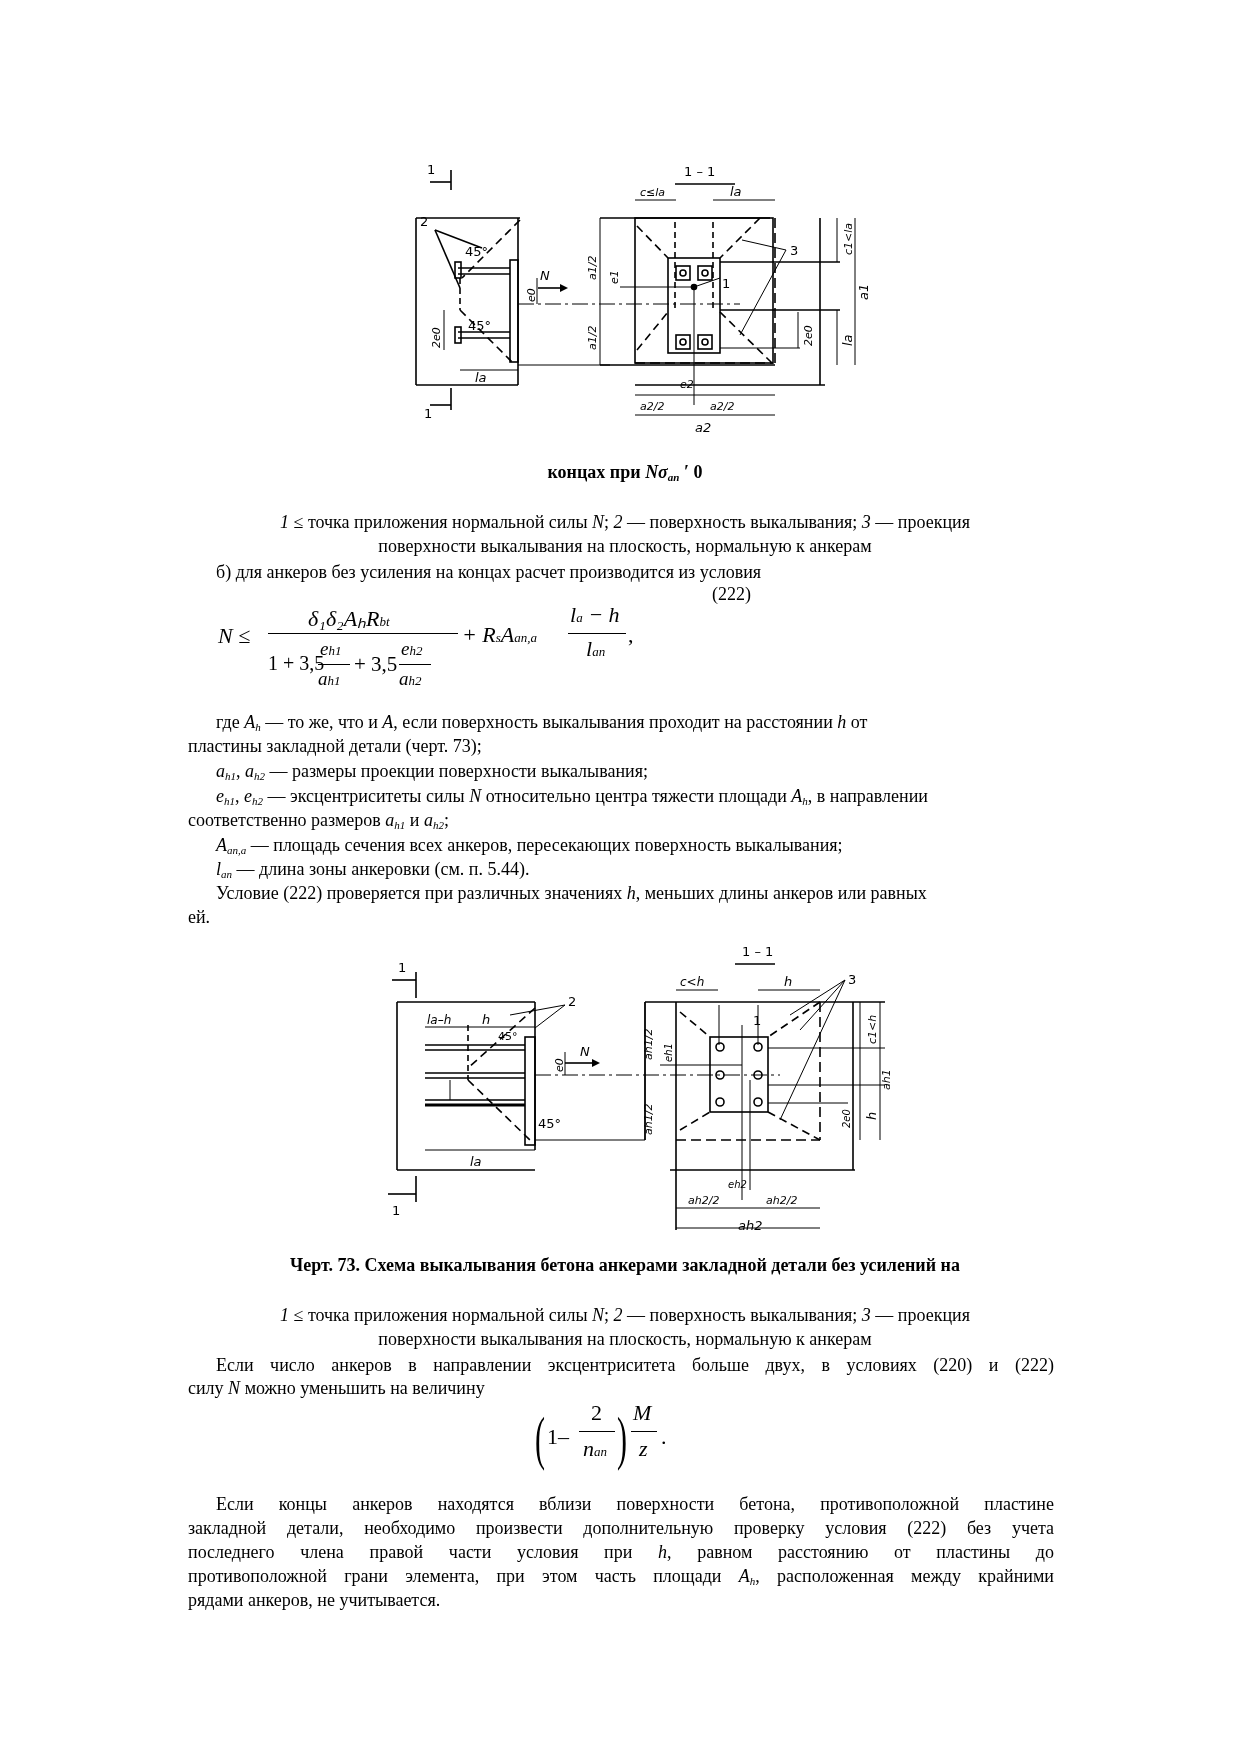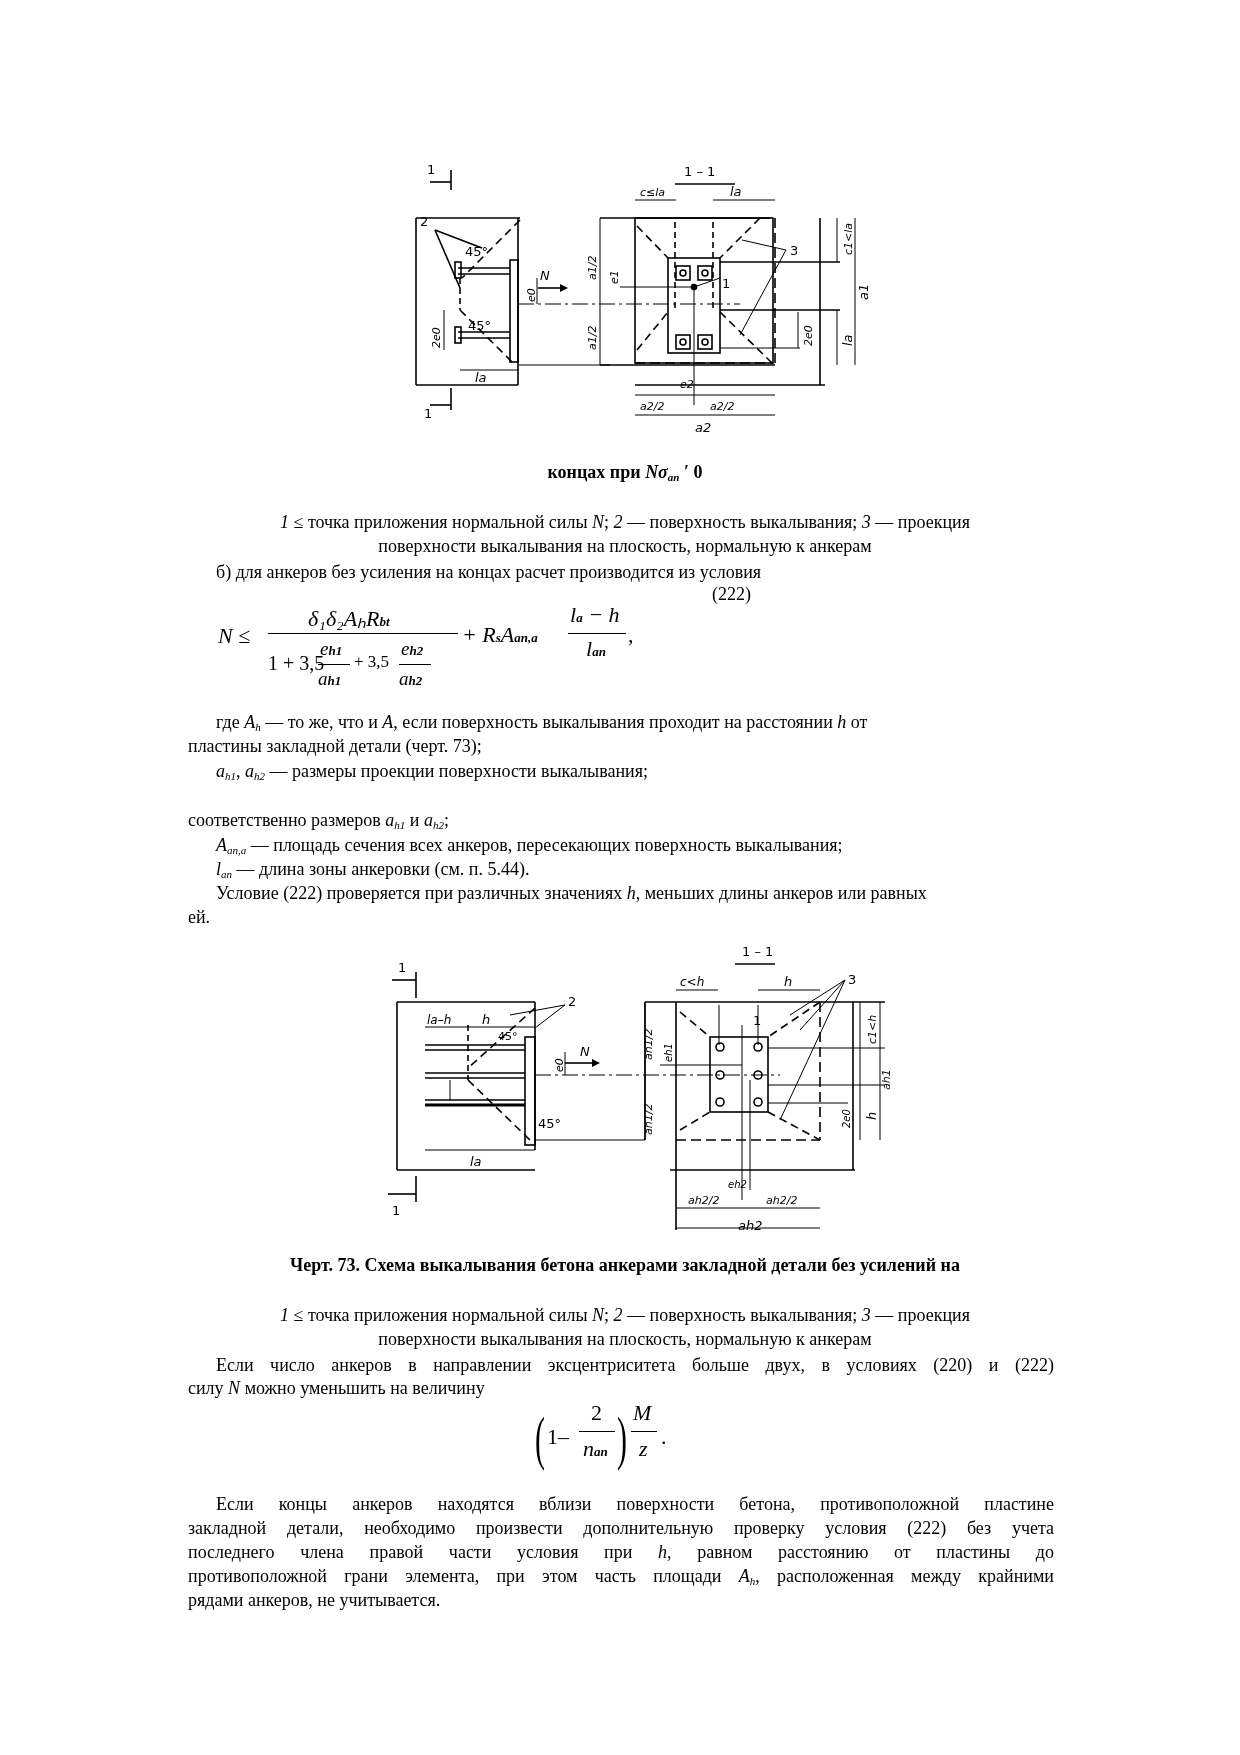--- a/index.html
+++ b/index.html
@@ -14,21 +14,21 @@
   .para { position: absolute; left: 188px; width: 866px; font-size: 18px; line-height: 23.5px;
           text-align: justify; }
   .indent { text-indent: 28px; }
   .justify-last { text-align-last: justify; }
   i { font-style: italic; }
   sub.s { font-size: 11px; vertical-align: -3px; font-style: italic; }
   .eqno { position: absolute; left: 712px; font-size: 18px; }
   .formula { position: absolute; font-family: "Liberation Serif", serif; font-size: 22px; }
   .fx { position: absolute; white-space: nowrap; }
   .it { font-style: italic; }
-  .fsub { font-size: 13px; font-style: italic; font-weight: bold; }
+  .fsub { font-size: 13px; font-style: italic; }
   .bar { position: absolute; height: 1.2px; background: #000; }
   svg text { font-family: "DejaVu Sans", sans-serif; }
 </style>
 </head>
 <body>
 
 <div class="page">
 
   <svg class="fig" style="left:400px;top:160px" width="470" height="290" viewBox="0 0 470 290">
     <g stroke="#000" fill="none" stroke-width="1.6">
@@ -157,37 +157,40 @@
   <div class="eqno" style="top:584px">(222)</div>
 
   <div class="formula" style="left:218px;top:602px;width:420px;height:105px">
     <span class="fx it" style="left:0;top:21px">N ≤</span>
     <span class="fx it" style="left:90px;top:0"><span>δ₁δ₂AₕR</span><span class="fsub">bt</span></span>
     <div class="bar" style="left:50px;top:31px;width:190px"></div>
     <span class="fx" style="left:50px;top:50px;font-size:20px">1 + 3,5</span>
     <span class="fx it" style="left:102px;top:36px;font-size:19px"><span>e</span><span class="fsub">h1</span></span>
     <div class="bar" style="left:100px;top:62px;width:32px"></div>
     <span class="fx it" style="left:100px;top:66px;font-size:19px"><span>a</span><span class="fsub">h1</span></span>
-    <span class="fx" style="left:136px;top:50px;font-size:17px">+ 3,5</span>
+    <span class="fx" style="left:136px;top:50px;font-size:21px">+ 3,5</span>
     <span class="fx it" style="left:183px;top:36px;font-size:19px"><span>e</span><span class="fsub">h2</span></span>
     <div class="bar" style="left:181px;top:62px;width:32px"></div>
     <span class="fx it" style="left:181px;top:66px;font-size:19px"><span>a</span><span class="fsub">h2</span></span>
     <span class="fx it" style="left:244px;top:20px"><span>+ R</span><span class="fsub">s</span><span>A</span><span class="fsub">an,a</span></span>
     <span class="fx it" style="left:352px;top:0"><span>l</span><span class="fsub">a</span><span> − h</span></span>
     <div class="bar" style="left:350px;top:31px;width:58px"></div>
     <span class="fx it" style="left:368px;top:34px"><span>l</span><span class="fsub">an</span></span>
     <span class="fx" style="left:410px;top:20px">,</span>
   </div>
 
   <div class="para indent" style="top:711px">
     <span>где </span><i>A</i><sub class="s">h</sub><span> — то же, что и </span><i>A</i><span>, если поверхность выкалывания проходит на расстоянии </span><i>h</i><span> от</span>
   </div>
   <div class="para" style="top:735px">пластины закладной детали (черт. 73);</div>
   <div class="para indent" style="top:760px">
     <i>a</i><sub class="s">h1</sub><span>, </span><i>a</i><sub class="s">h2</sub><span> — размеры проекции поверхности выкалывания;</span>
+  </div>
+  <div class="para indent" style="top:785px">
+    <i>e</i><sub class="s">h1</sub><span>, </span><i>e</i><sub class="s">h2</sub><span> — эксцентриситеты силы </span><i>N</i><span> относительно центра тяжести площади </span><i>A</i><sub class="s">h</sub><span>, в направлении</span>
   </div>
   <div class="para" style="top:809px">
     <span>соответственно размеров </span><i>a</i><sub class="s">h1</sub><span> и </span><i>a</i><sub class="s">h2</sub><span>;</span>
   </div>
   <div class="para indent" style="top:834px">
     <i>A</i><sub class="s">an,a</sub><span> — площадь сечения всех анкеров, пересекающих поверхность выкалывания;</span>
   </div>
   <div class="para indent" style="top:858px">
     <i>l</i><sub class="s">an</sub><span> — длина зоны анкеровки (см. п. 5.44).</span>
   </div>

